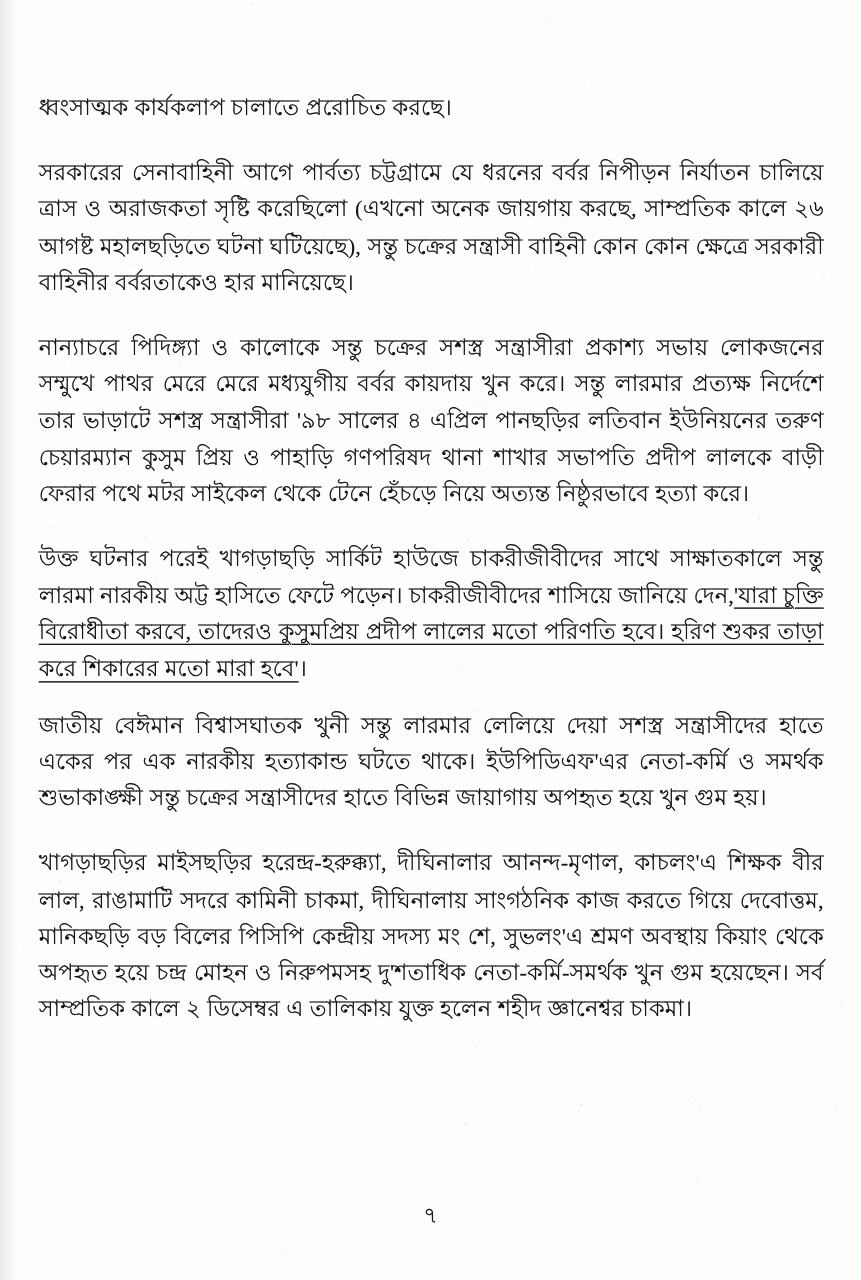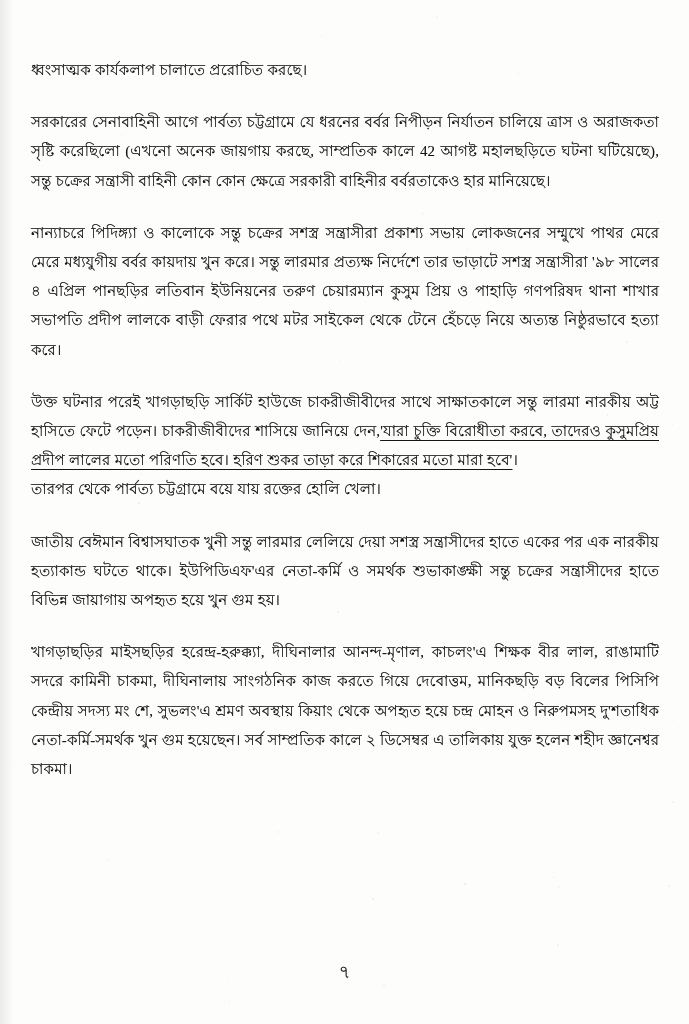--- a/index.html
+++ b/index.html
@@ -47,23 +47,23 @@
   }
 
   #text-body {
     position: absolute;
     left: 31px;
     top: 56px;
     width: 628px;
   }
 
   p.para {
-    margin: 0 0 23px 0;
+    margin: 16px 0 23px 0;
     color: #151515;
-    font-size: 15px;
+    font-size: 18px;
     line-height: 29.2px;
     text-align: justify;
     text-justify: inter-word;
     letter-spacing: 0.1px;
     word-spacing: 0.4px;
     
     text-shadow: 0 0 .45px rgba(0,0,0,.35);
   }
   p.para:last-of-type { margin-bottom: 0; }
 
@@ -92,27 +92,26 @@
 <body>
 
 <div id="page">
 
   <div id="edge-shade"></div>
 
   <div id="text-body">
 
     <p class="para">ধ্বংসাত্মক কার্যকলাপ চালাতে প্ররোচিত করছে।</p>
 
-    <p class="para">সরকারের সেনাবাহিনী আগে পার্বত্য চট্টগ্রামে যে ধরনের বর্বর নিপীড়ন নির্যাতন চালিয়ে ত্রাস ও অরাজকতা সৃষ্টি করেছিলো (এখনো অনেক জায়গায় করছে, সাম্প্রতিক কালে 42 আগষ্ট মহালছড়িতে ঘটনা ঘটিয়েছে), সন্তু চক্রের সন্ত্রাসী বাহিনী কোন কোন ক্ষেত্রে সরকারী বাহিনীর বর্বরতাকেও হার মানিয়েছে।</p>
+    <p class="para">সরকারের সেনাবাহিনী আগে পার্বত্য চট্টগ্রামে যে ধরনের বর্বর নিপীড়ন নির্যাতন চালিয়ে ত্রাস ও অরাজকতা সৃষ্টি করেছিলো (এখনো অনেক জায়গায় করছে, সাম্প্রতিক কালে ২৬ আগষ্ট মহালছড়িতে ঘটনা ঘটিয়েছে), সন্তু চক্রের সন্ত্রাসী বাহিনী কোন কোন ক্ষেত্রে সরকারী বাহিনীর বর্বরতাকেও হার মানিয়েছে।</p>
 
     <p class="para">নান্যাচরে পিদিঙ্গ্যা ও কালোকে সন্তু চক্রের সশস্ত্র সন্ত্রাসীরা প্রকাশ্য সভায় লোকজনের সম্মুখে পাথর মেরে মেরে মধ্যযুগীয় বর্বর কায়দায় খুন করে। সন্তু লারমার প্রত্যক্ষ নির্দেশে তার ভাড়াটে সশস্ত্র সন্ত্রাসীরা '৯৮ সালের ৪ এপ্রিল পানছড়ির লতিবান ইউনিয়নের তরুণ চেয়ারম্যান কুসুম প্রিয় ও পাহাড়ি গণপরিষদ থানা শাখার  সভাপতি প্রদীপ লালকে বাড়ী ফেরার পথে মটর সাইকেল থেকে টেনে হেঁচড়ে নিয়ে অত্যন্ত নিষ্ঠুরভাবে হত্যা করে।</p>
 
     <p class="para tight"><span>উক্ত ঘটনার পরেই খাগড়াছড়ি সার্কিট হাউজে চাকরীজীবীদের সাথে সাক্ষাতকালে সন্তু লারমা নারকীয় অট্ট হাসিতে ফেটে পড়েন। চাকরীজীবীদের শাসিয়ে জানিয়ে দেন,</span><span class="u">'যারা চুক্তি বিরোধীতা করবে, তাদেরও কুসুমপ্রিয় প্রদীপ লালের মতো পরিণতি হবে। হরিণ শুকর তাড়া করে শিকারের মতো মারা হবে'</span><span>।</span></p>
 
-    <p class="para">তারপর থেকে পার্বত্য চট্টগ্রামে বয়ে যায় রক্তের হোলি খেলা।</p>
 
     <p class="para">জাতীয় বেঈমান বিশ্বাসঘাতক খুনী সন্তু লারমার লেলিয়ে দেয়া সশস্ত্র সন্ত্রাসীদের হাতে একের পর এক নারকীয় হত্যাকান্ড ঘটতে থাকে। ইউপিডিএফ'এর নেতা-কর্মি ও সমর্থক শুভাকাঙ্ক্ষী সন্তু চক্রের সন্ত্রাসীদের হাতে বিভিন্ন জায়াগায় অপহৃত  হয়ে খুন গুম হয়।</p>
 
     <p class="para">খাগড়াছড়ির মাইসছড়ির হরেন্দ্র-হরুক্ক্যা, দীঘিনালার আনন্দ-মৃণাল, কাচলং'এ শিক্ষক বীর লাল, রাঙামাটি সদরে কামিনী চাকমা, দীঘিনালায় সাংগঠনিক কাজ করতে গিয়ে দেবোত্তম, মানিকছড়ি বড় বিলের পিসিপি কেন্দ্রীয় সদস্য মং শে, সুভলং'এ শ্রমণ অবস্থায় কিয়াং থেকে অপহৃত হয়ে চন্দ্র মোহন ও নিরুপমসহ দু'শতাধিক নেতা-কর্মি-সমর্থক খুন গুম হয়েছেন। সর্ব সাম্প্রতিক কালে ২ ডিসেম্বর এ তালিকায় যুক্ত হলেন শহীদ জ্ঞানেশ্বর চাকমা।</p>
 
 
 
   </div>
 
   <div id="page-number">৭</div>

